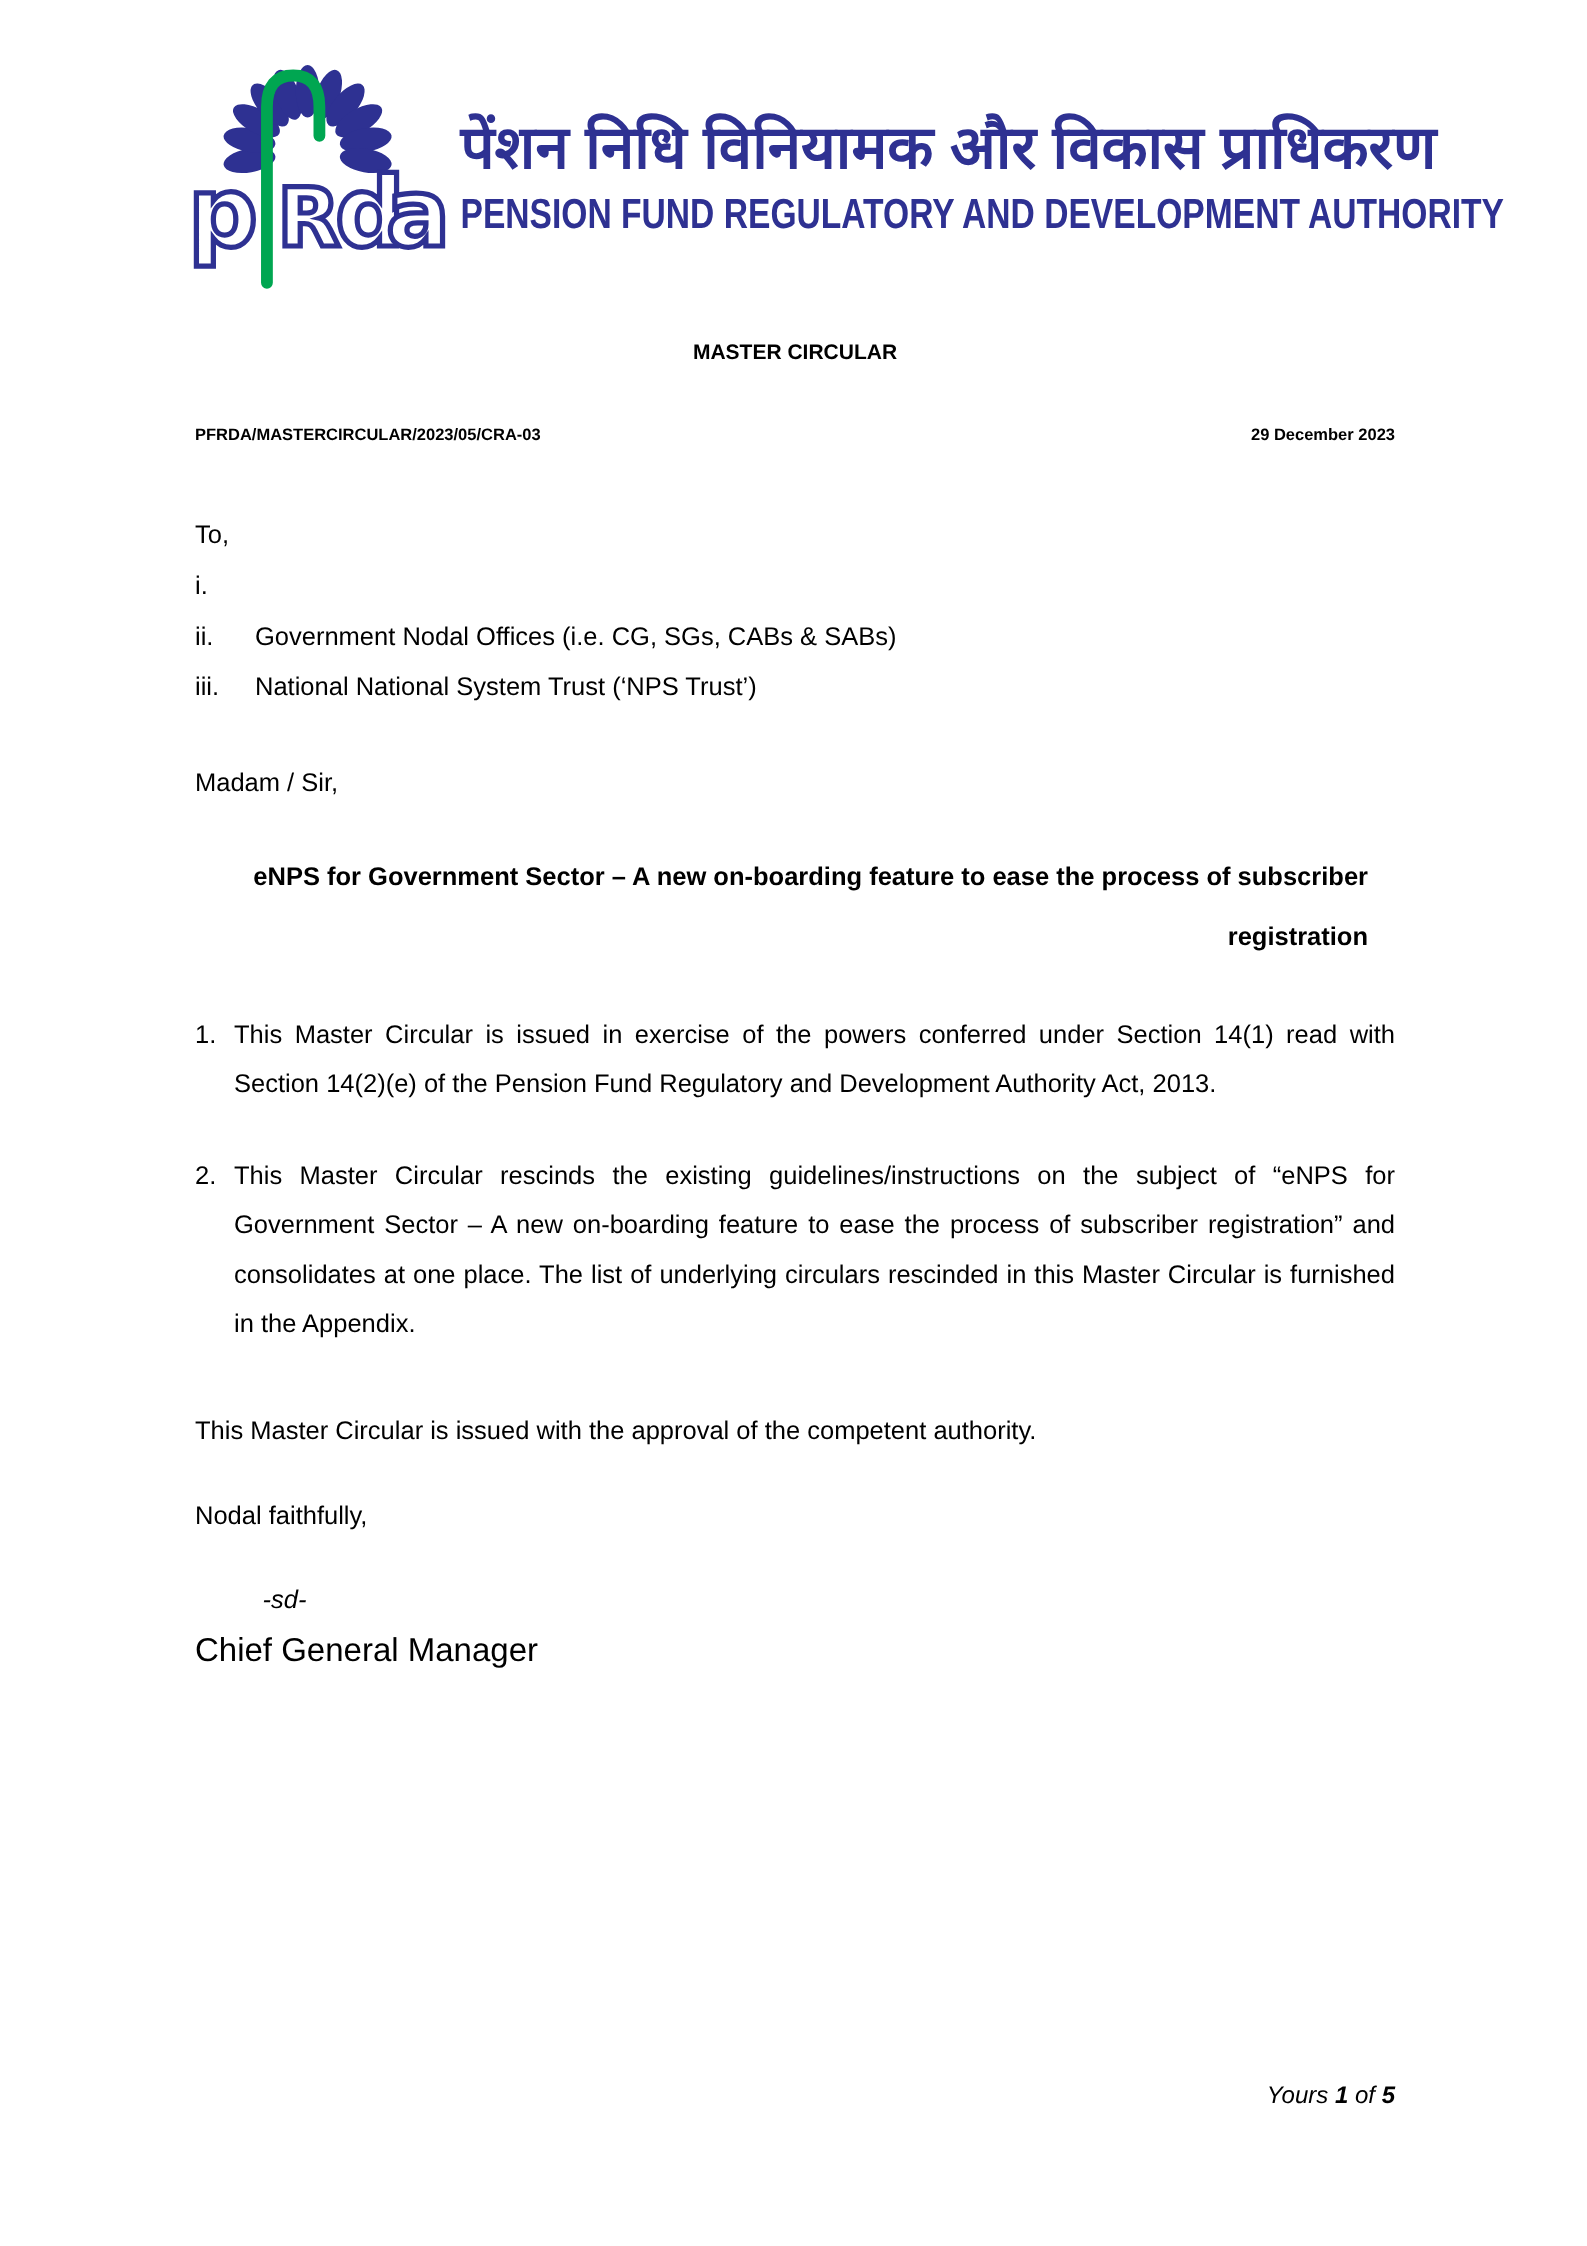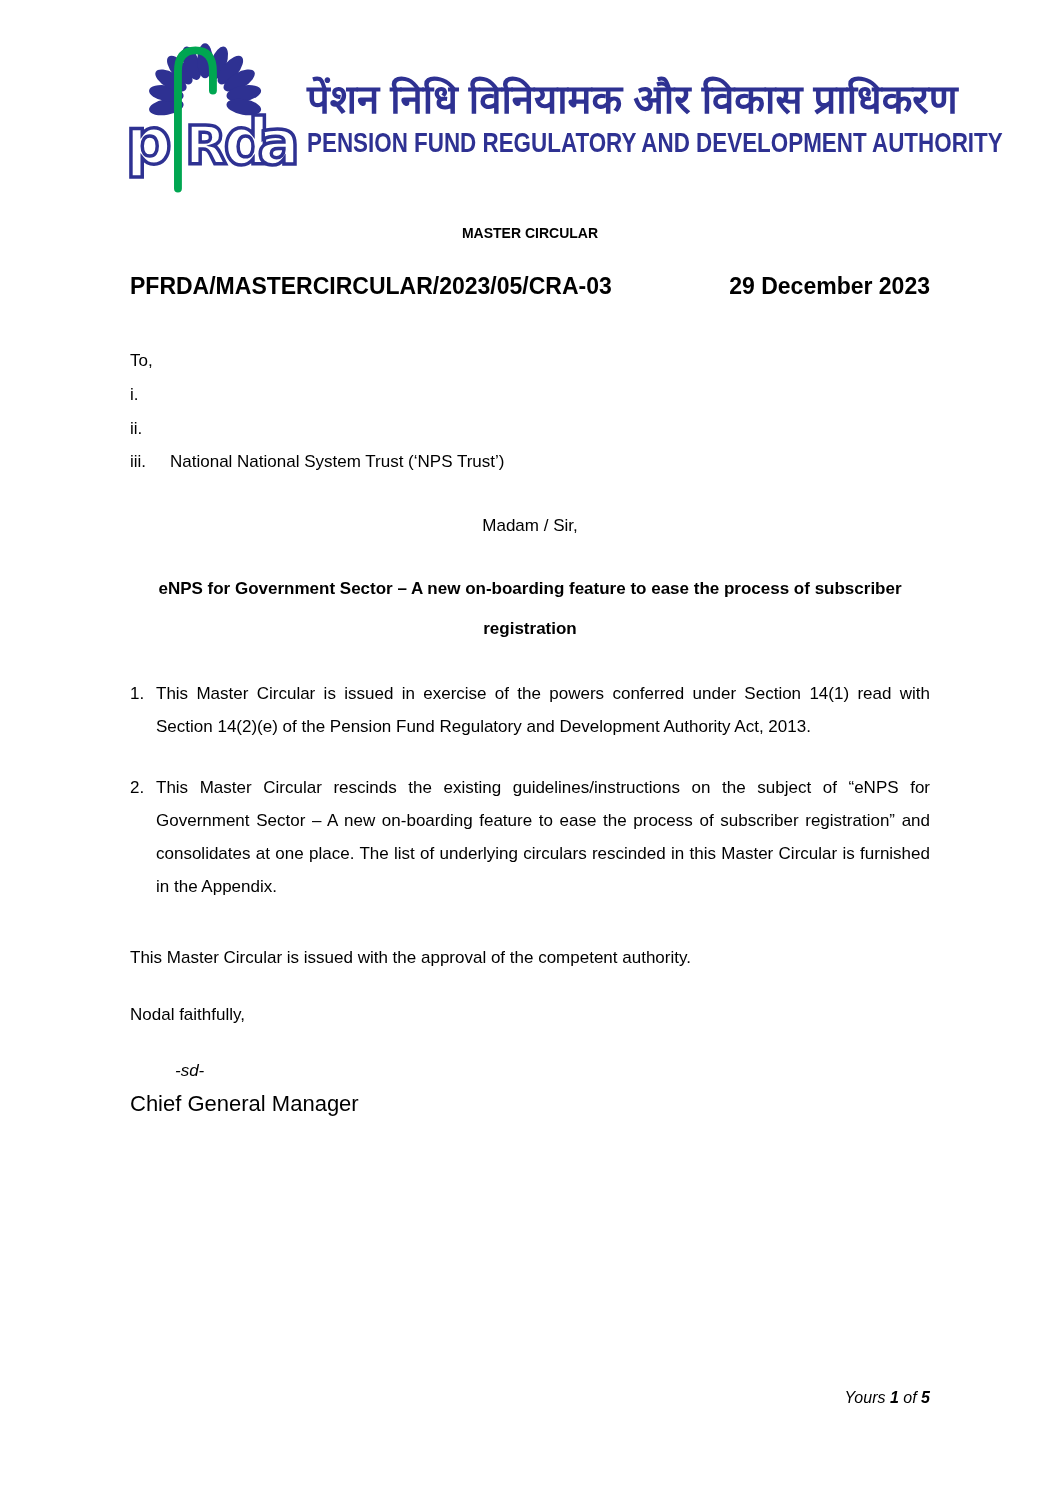--- a/index.html
+++ b/index.html
@@ -46,34 +46,34 @@
   .doc-title {
     text-align: center;
     font-weight: bold;
     font-size: 14px;
     margin-top: 26px;
   }
   .ref-row {
     display: flex;
     justify-content: space-between;
     font-weight: bold;
-    font-size: 23px;
-    margin-top: 32px;
+    font-size: 11px;
+    margin-top: 42px;
   }
   .to-line { font-size: 17px; margin-top: 44px; line-height: 34px; }
   .recipient-list { margin-top: 0; }
   .recipient-row {
     display: flex;
     font-size: 17px;
     line-height: 33.5px;
   }
   .recipient-num { width: 40px; flex: 0 0 auto; }
-  .greeting { font-size: 17px; margin-top: 30px; line-height: 34px; text-align: center; }
+  .greeting { font-size: 17px; margin-top: 30px; line-height: 34px; }
   .subject {
-    text-align: center;
+    text-align: right;
     font-weight: bold;
     font-size: 17px;
     line-height: 40px;
     margin-top: 26px;
     padding: 0 18px;
   }
   .num-para {
     display: flex;
     font-size: 17px;
     margin-top: 28px;
@@ -152,20 +152,21 @@
     <span>29 December 2023</span>
   </div>
 
   <div class="to-line">To,</div>
   <div class="recipient-list">
     <div class="recipient-row">
       <span class="recipient-num">i.</span>
     </div>
     <div class="recipient-row">
       <span class="recipient-num">ii.</span>
+      <span class="recipient-text">Government Nodal Offices (i.e. CG, SGs, CABs &amp; SABs)</span>
     </div>
     <div class="recipient-row">
       <span class="recipient-num">iii.</span>
       <span class="recipient-text">National National System Trust (‘NPS Trust’)</span>
     </div>
   </div>
 
   <div class="greeting">Madam / Sir,</div>
 
   <div class="subject">eNPS for Government Sector – A new on-boarding feature to ease the process of subscriber registration</div>

